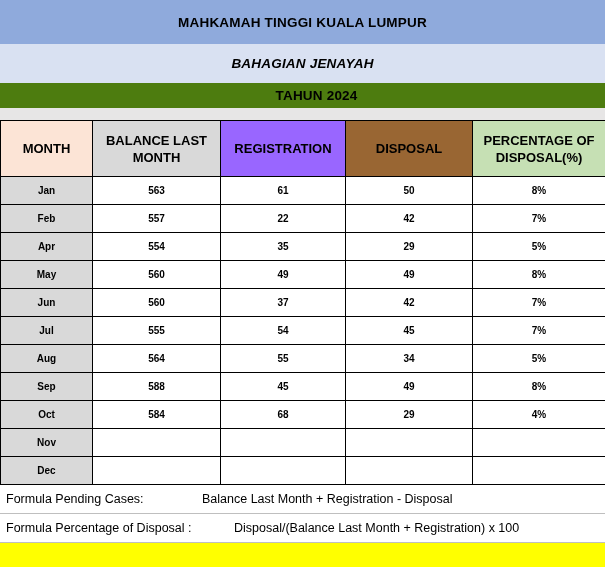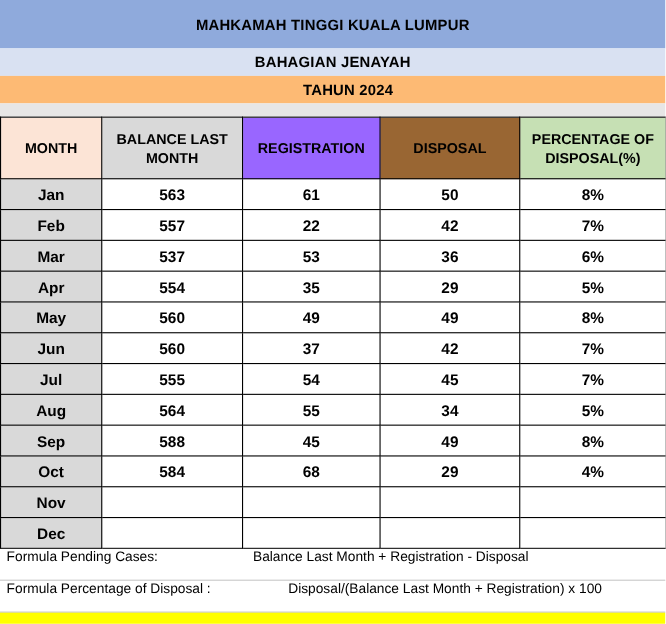--- a/index.html
+++ b/index.html
@@ -26,22 +26,22 @@
   .title-band {
     display: flex;
     align-items: center;
     justify-content: center;
     font-weight: bold;
     font-size: 13.5px;
     letter-spacing: 0.2px;
     box-sizing: border-box;
   }
   .title-1 { height: 44px; background: #8FAADC; }
-  .title-2 { height: 25px; background: #D9E1F2; }
-  .title-3 { height: 25px; background: #fdba74; padding-left: 28px; }
+  .title-2 { height: 39px; background: #D9E1F2; font-style: italic; }
+  .title-3 { height: 25px; background: #4d7c0f; padding-left: 28px; }
   .title-pad { height: 12px; background: #E7E6E6; }
 
   
   table.grid {
     border-collapse: collapse;
     table-layout: fixed;
     width: 605px;
     margin: 0;
     border-radius: 20px;
   }
@@ -67,36 +67,36 @@
     padding: 0 4px;
   }
   th.h-month { background: #FCE4D6; }
   th.h-bal   { background: #D9D9D9; }
   th.h-reg   { background: #9966FF; }
   th.h-dis   { background: #996633; }
   th.h-pct   { background: #C6E0B4; }
 
   tbody td {
     height: 28px;
-    font-size: 14px;
+    font-size: 10px;
     background: #FFFFFF;
   }
   tbody td.month-cell {
     background: #D9D9D9;
   }
 
   
   .formula-row {
     display: flex;
+    align-items: center;
     height: 29px;
     border-bottom: 1px solid #BFBFBF;
     font-size: 12.5px;
     box-sizing: border-box;
     background: #FFFFFF;
-    gap: 28px;
   }
   .formula-label {
     padding-left: 6px;
     white-space: nowrap;
   }
   .formula-label.w1 { width: 196px; }
   .formula-label.w2 { width: 228px; }
   .formula-value {
     white-space: nowrap;
   }
@@ -148,27 +148,20 @@
           <td>8%</td>
         </tr>
         <tr>
           <td class="month-cell">Feb</td>
           <td>557</td>
           <td>22</td>
           <td>42</td>
           <td>7%</td>
         </tr>
         <tr>
-          <td class="month-cell">Mar</td>
-          <td>537</td>
-          <td>53</td>
-          <td>36</td>
-          <td>6%</td>
-        </tr>
-        <tr>
           <td class="month-cell">Apr</td>
           <td>554</td>
           <td>35</td>
           <td>29</td>
           <td>5%</td>
         </tr>
         <tr>
           <td class="month-cell">May</td>
           <td>560</td>
           <td>49</td>

